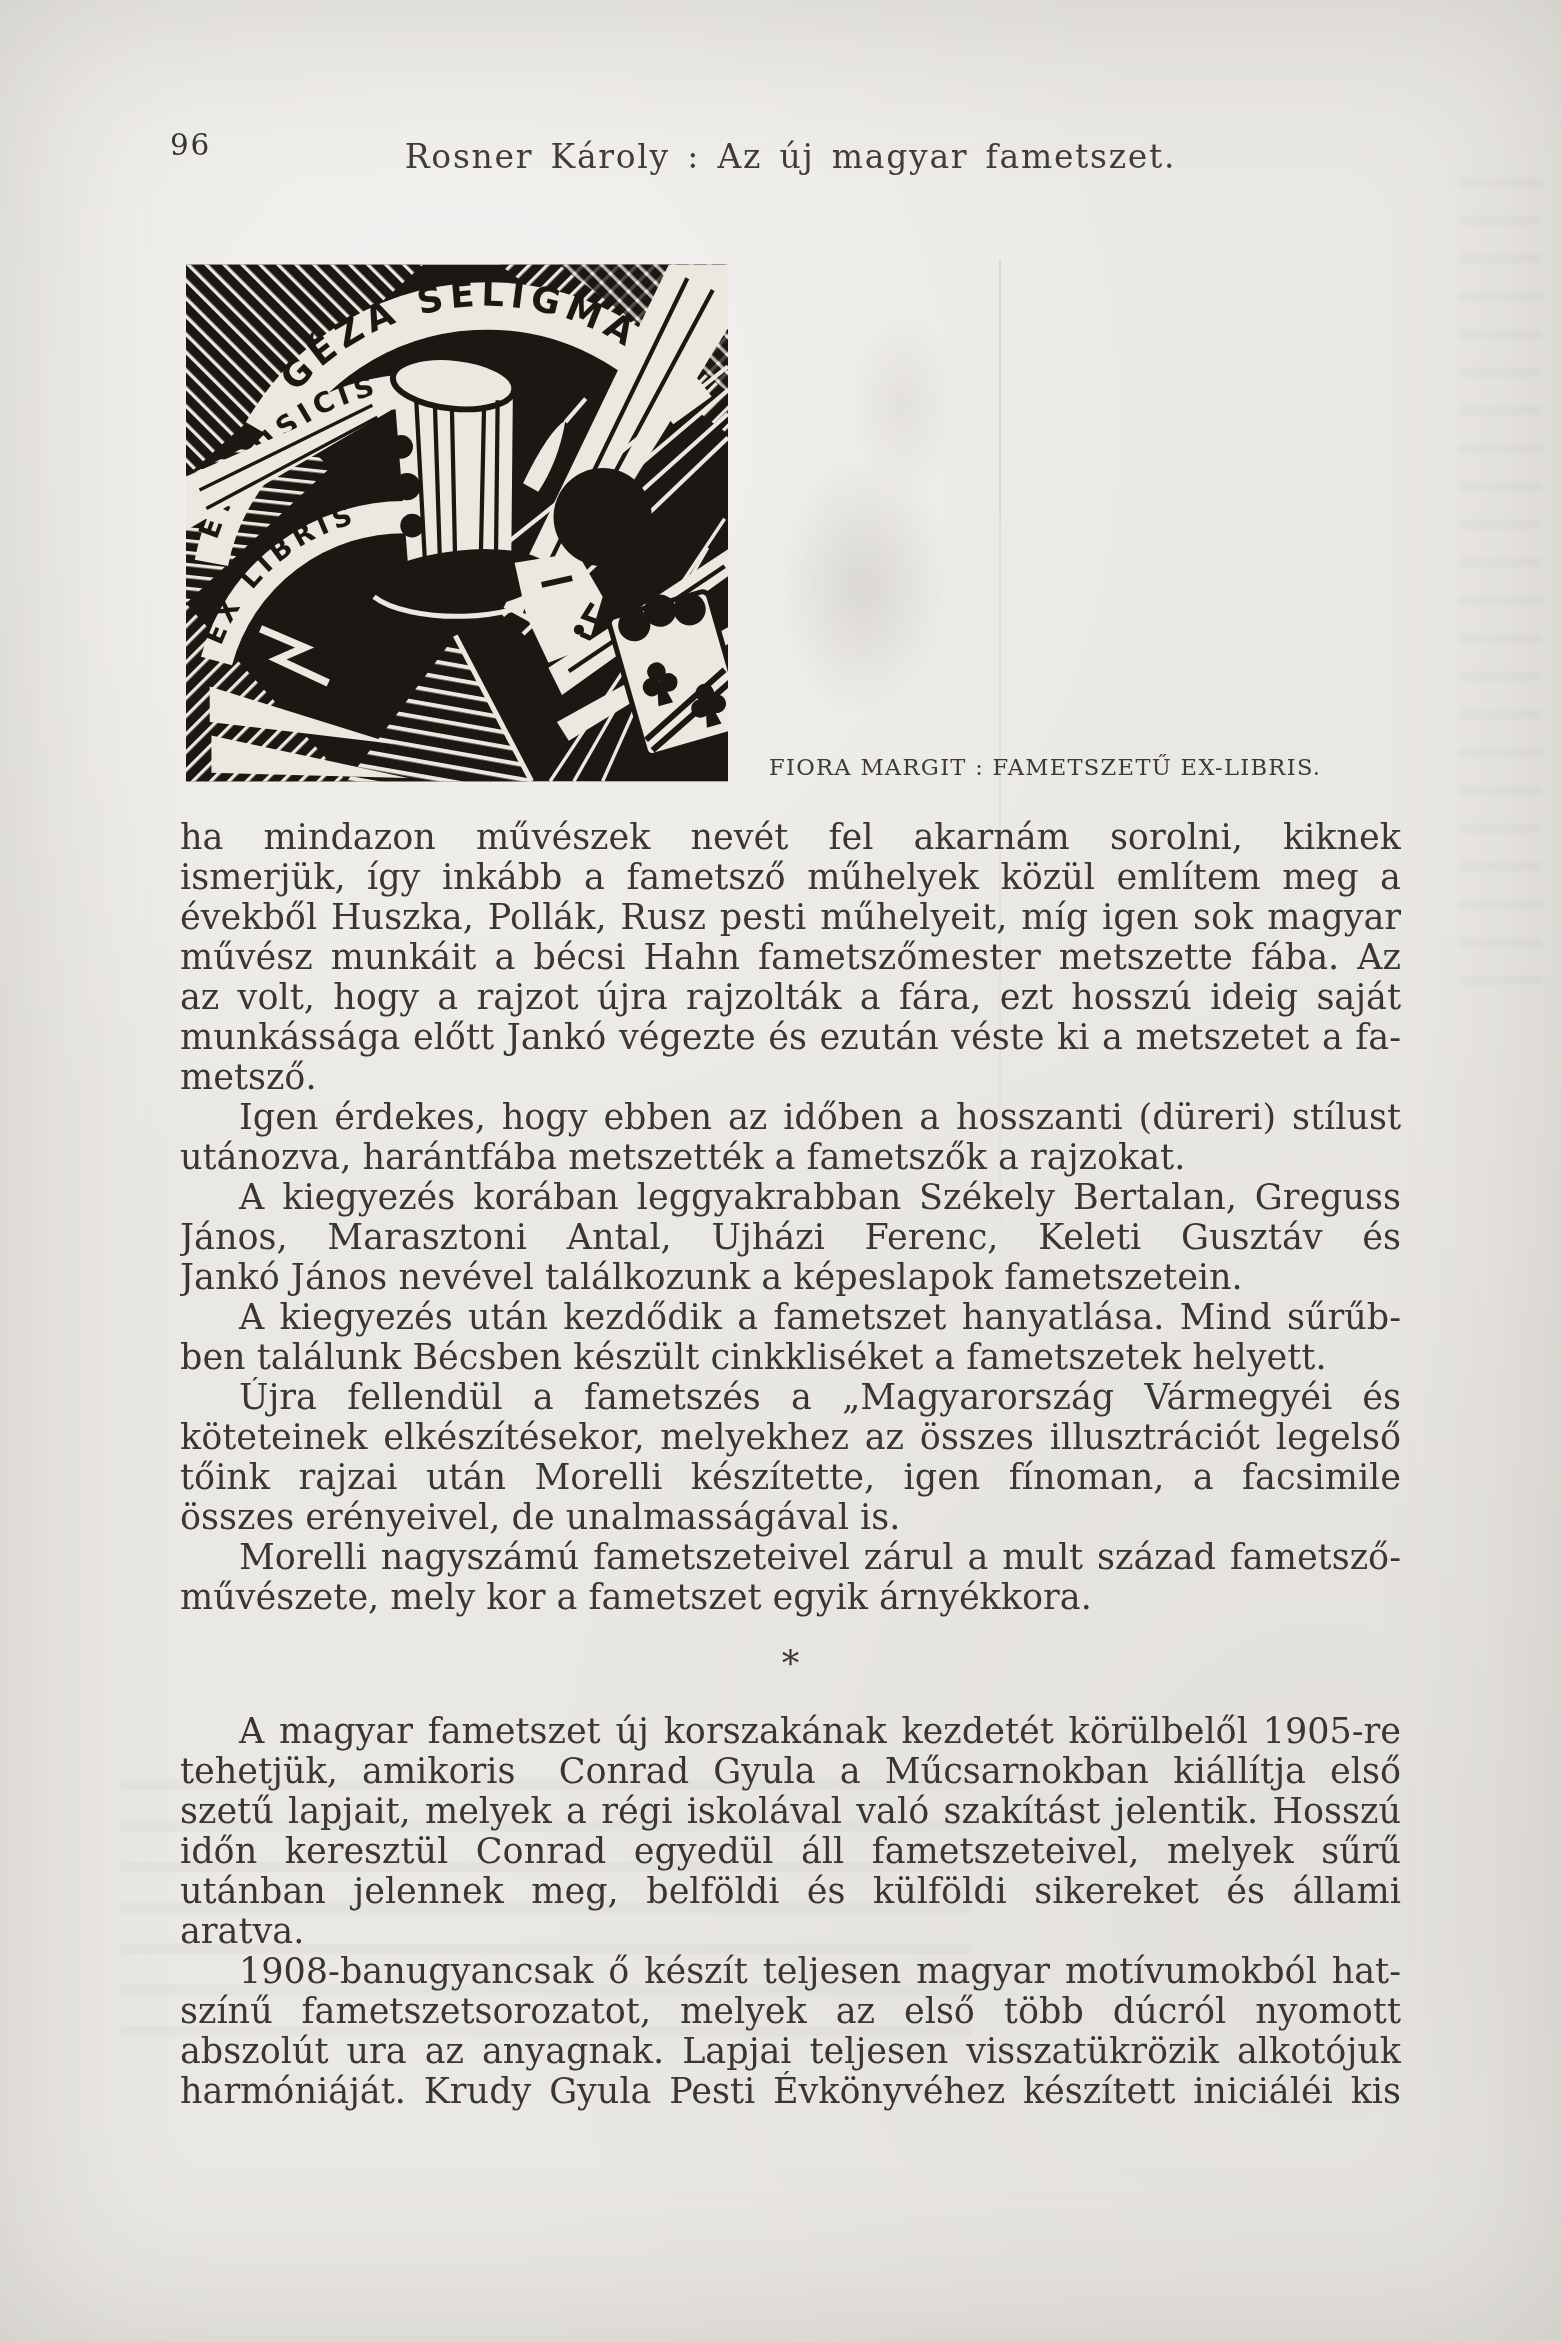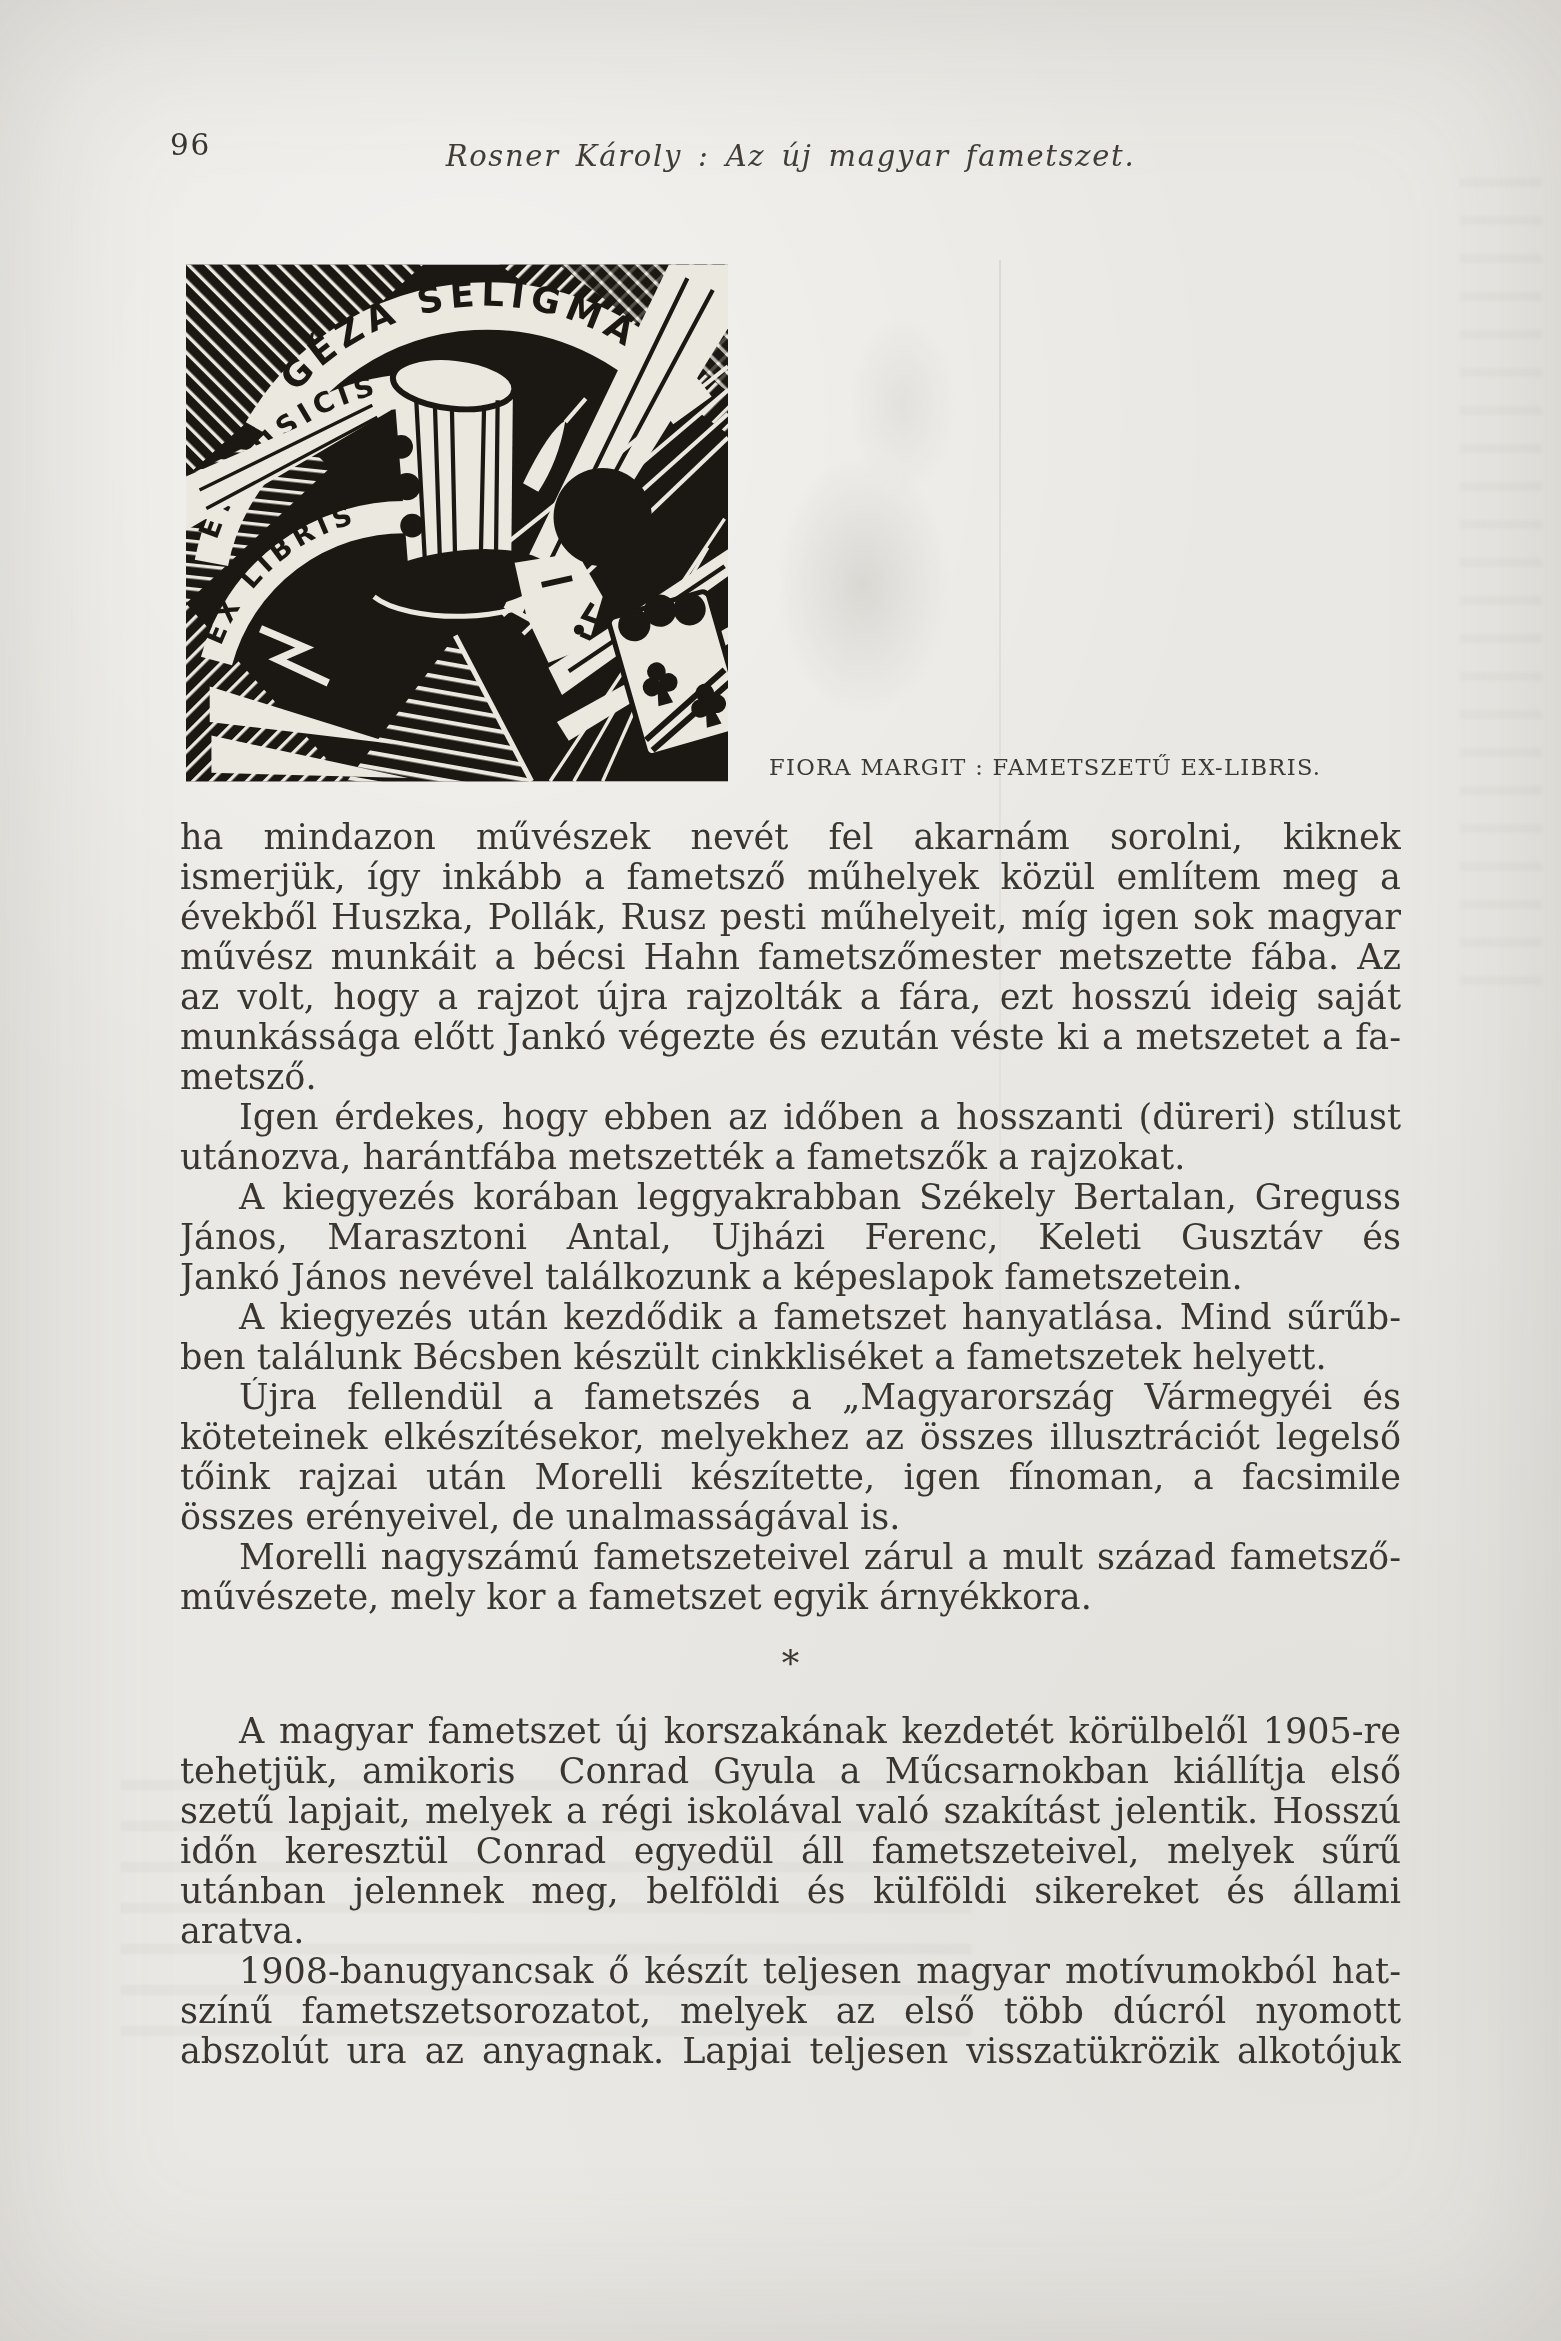--- a/index.html
+++ b/index.html
@@ -16,21 +16,21 @@
     font-family:"DejaVu Serif", serif;
     color:#38342e;
   }
   
   .pagenum{
     position:absolute;left:170px;top:128px;
     font-size:29.5px;line-height:35px;letter-spacing:1.7px;
   }
   .running-title{
     position:absolute;left:357px;top:139px;width:867px;
-    font-size:29px;line-height:35px;font-style:italic;
+    font-size:33px;line-height:35px;
     text-align:center;letter-spacing:1.7px;word-spacing:5.2px;
     color:#413d36;
   }
   
   .woodcut{
     position:absolute;left:186px;top:263px;width:542px;height:520px;margin:0;
     filter:contrast(1.02);
   }
   .woodcut svg{display:block;width:100%;height:100%;}
   .caption{
@@ -257,16 +257,17 @@
   <div class="textblock lower">
       <div class="line indent"><span>A magyar fametszet új korszakának kezdetét körülbelől 1905-re</span></div>
       <div class="line"><span>tehetjük, amikoris </span><span class="it">Conrad Gyula</span><span> a Műcsarnokban kiállítja első famet-</span></div>
       <div class="line"><span>szetű lapjait, melyek a régi iskolával való szakítást jelentik. Hosszú</span></div>
       <div class="line"><span>időn keresztül Conrad egyedül áll fametszeteivel, melyek sűrű egymás-</span></div>
       <div class="line"><span>utánban jelennek meg, belföldi és külföldi sikereket és állami elismerést</span></div>
       <div class="line last"><span>aratva.</span></div>
       <div class="line indent"><span>1908-banugyancsak ő készít teljesen magyar motívumokból hat-</span></div>
       <div class="line"><span>színű fametszetsorozatot, melyek az első több dúcról nyomott famet-</span></div>
       <div class="line"><span>abszolút ura az anyagnak. Lapjai teljesen visszatükrözik alkotójuk belső</span></div>
+      <div class="line"><span>harmóniáját. Krudy Gyula Pesti Évkönyvéhez készített iniciáléi kis</span></div>
     </div>
 
 </div>
 
 
 </body></html>

